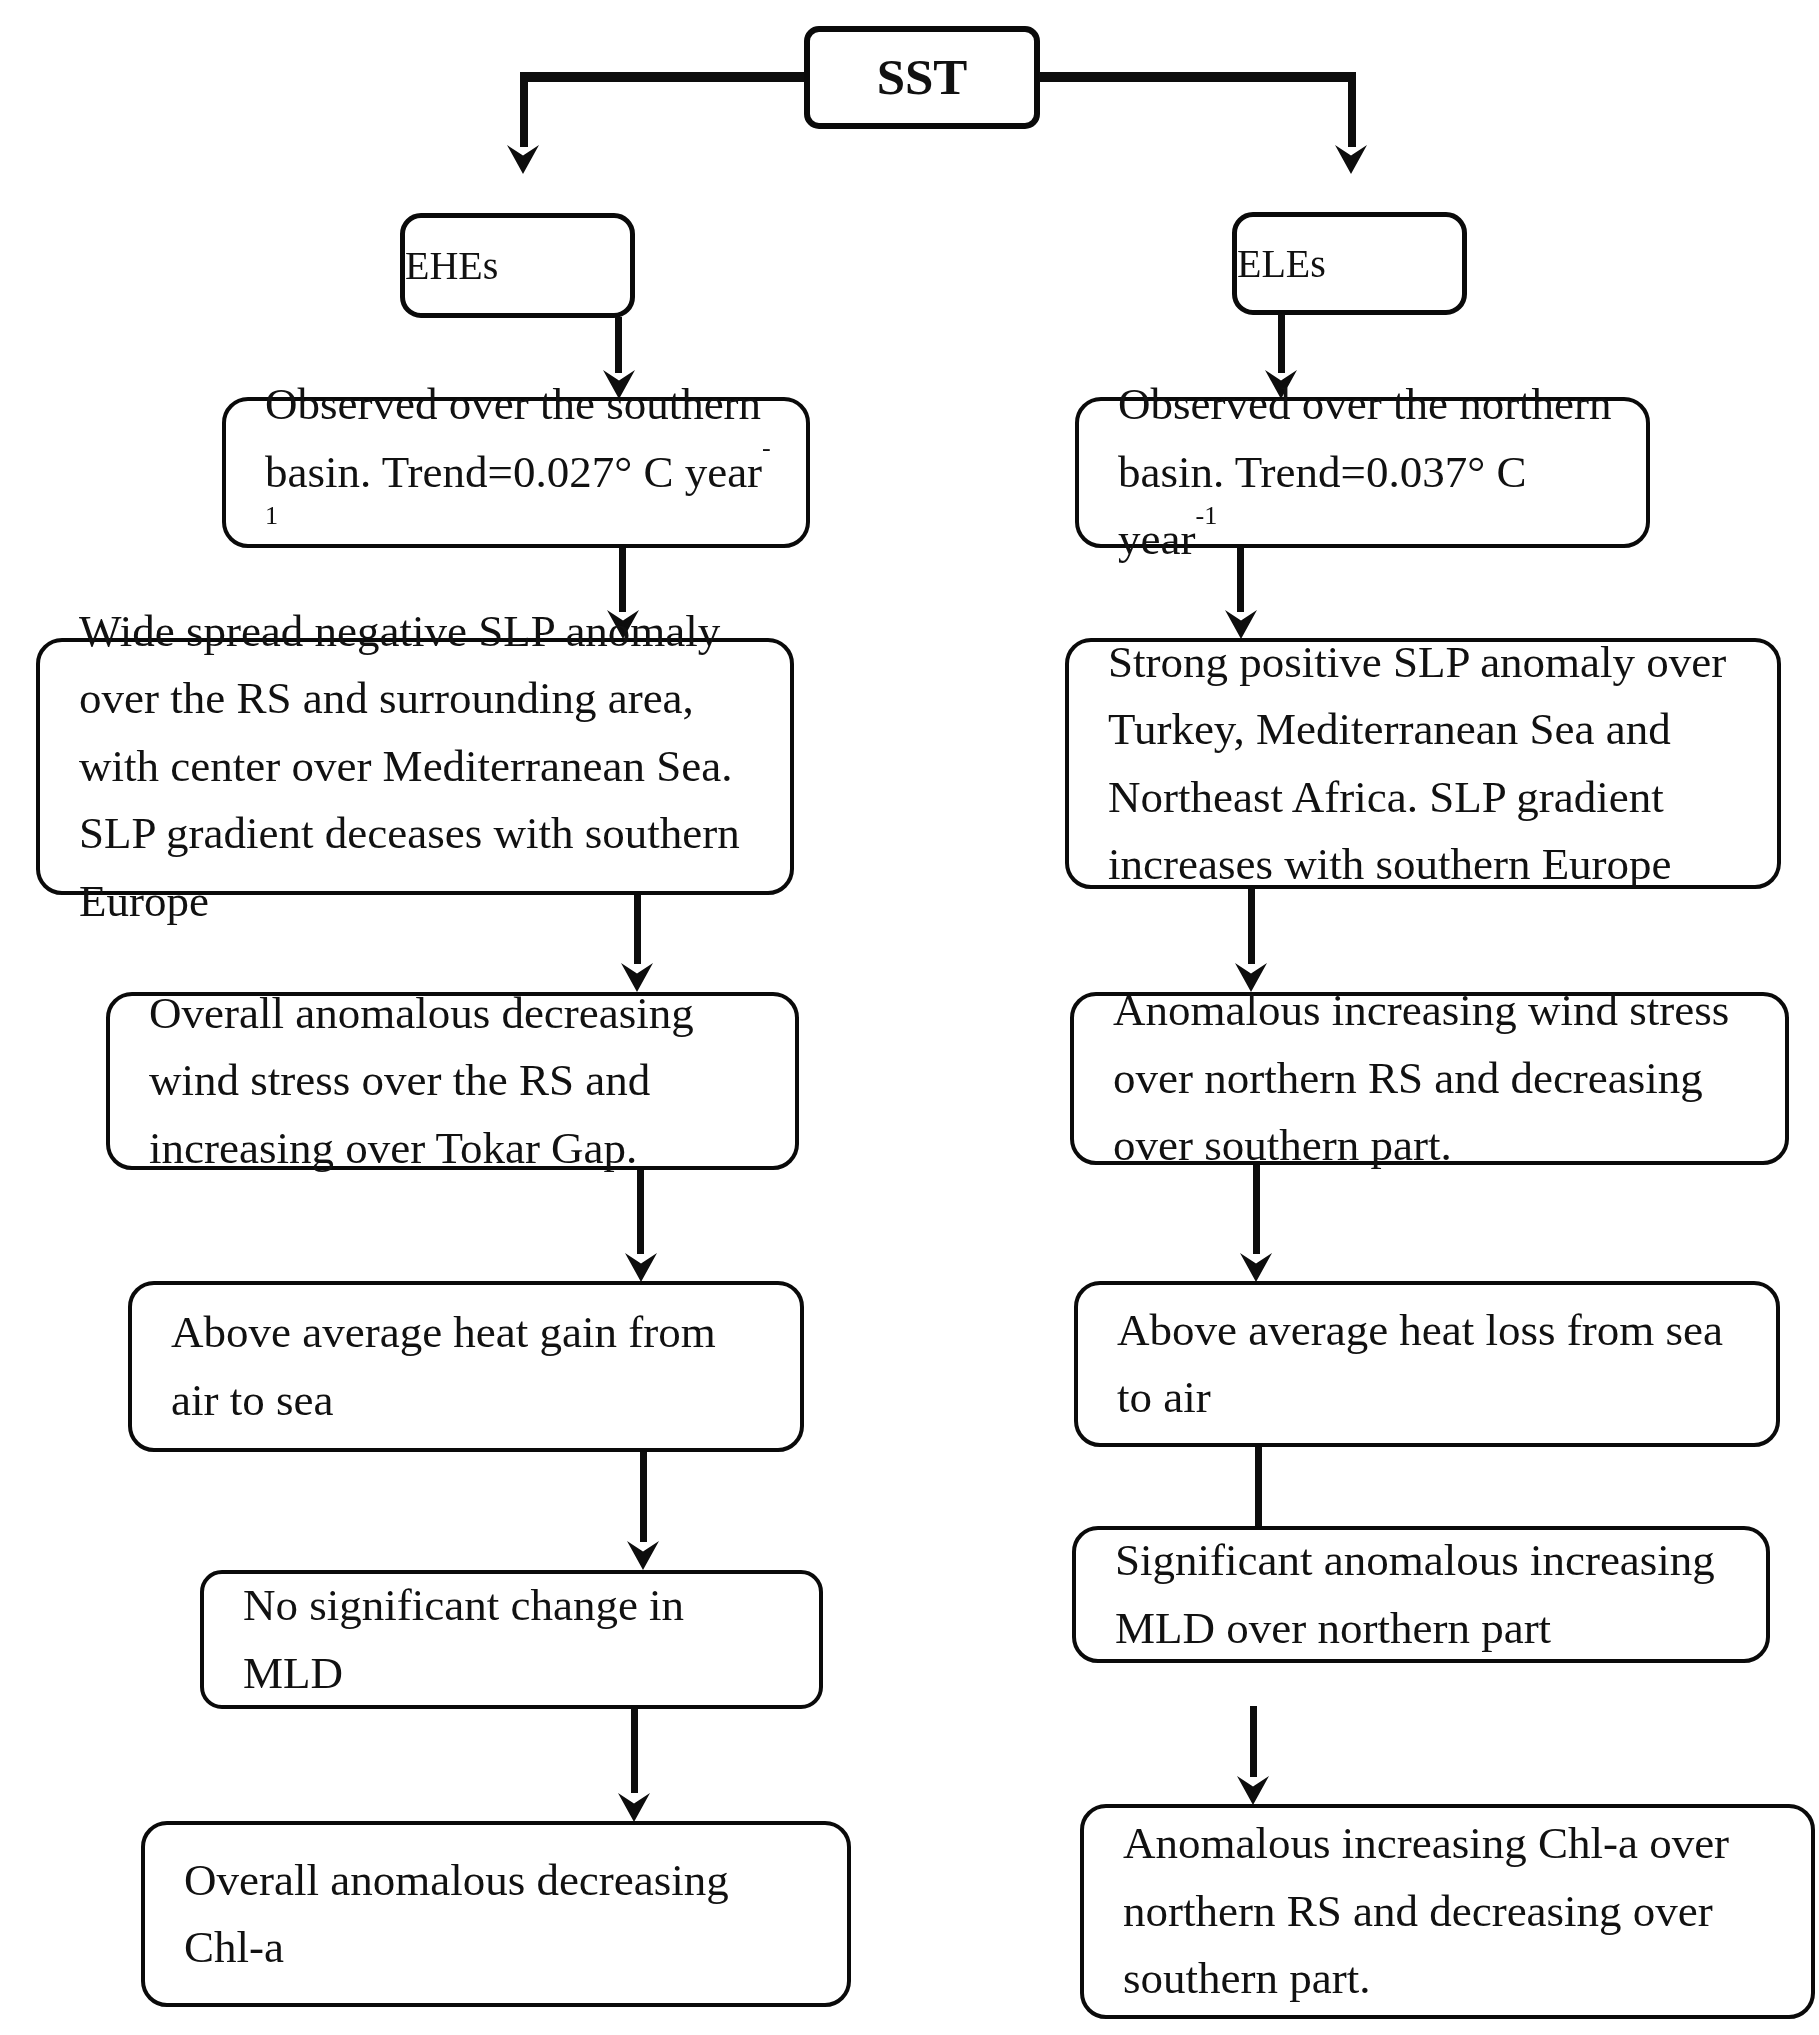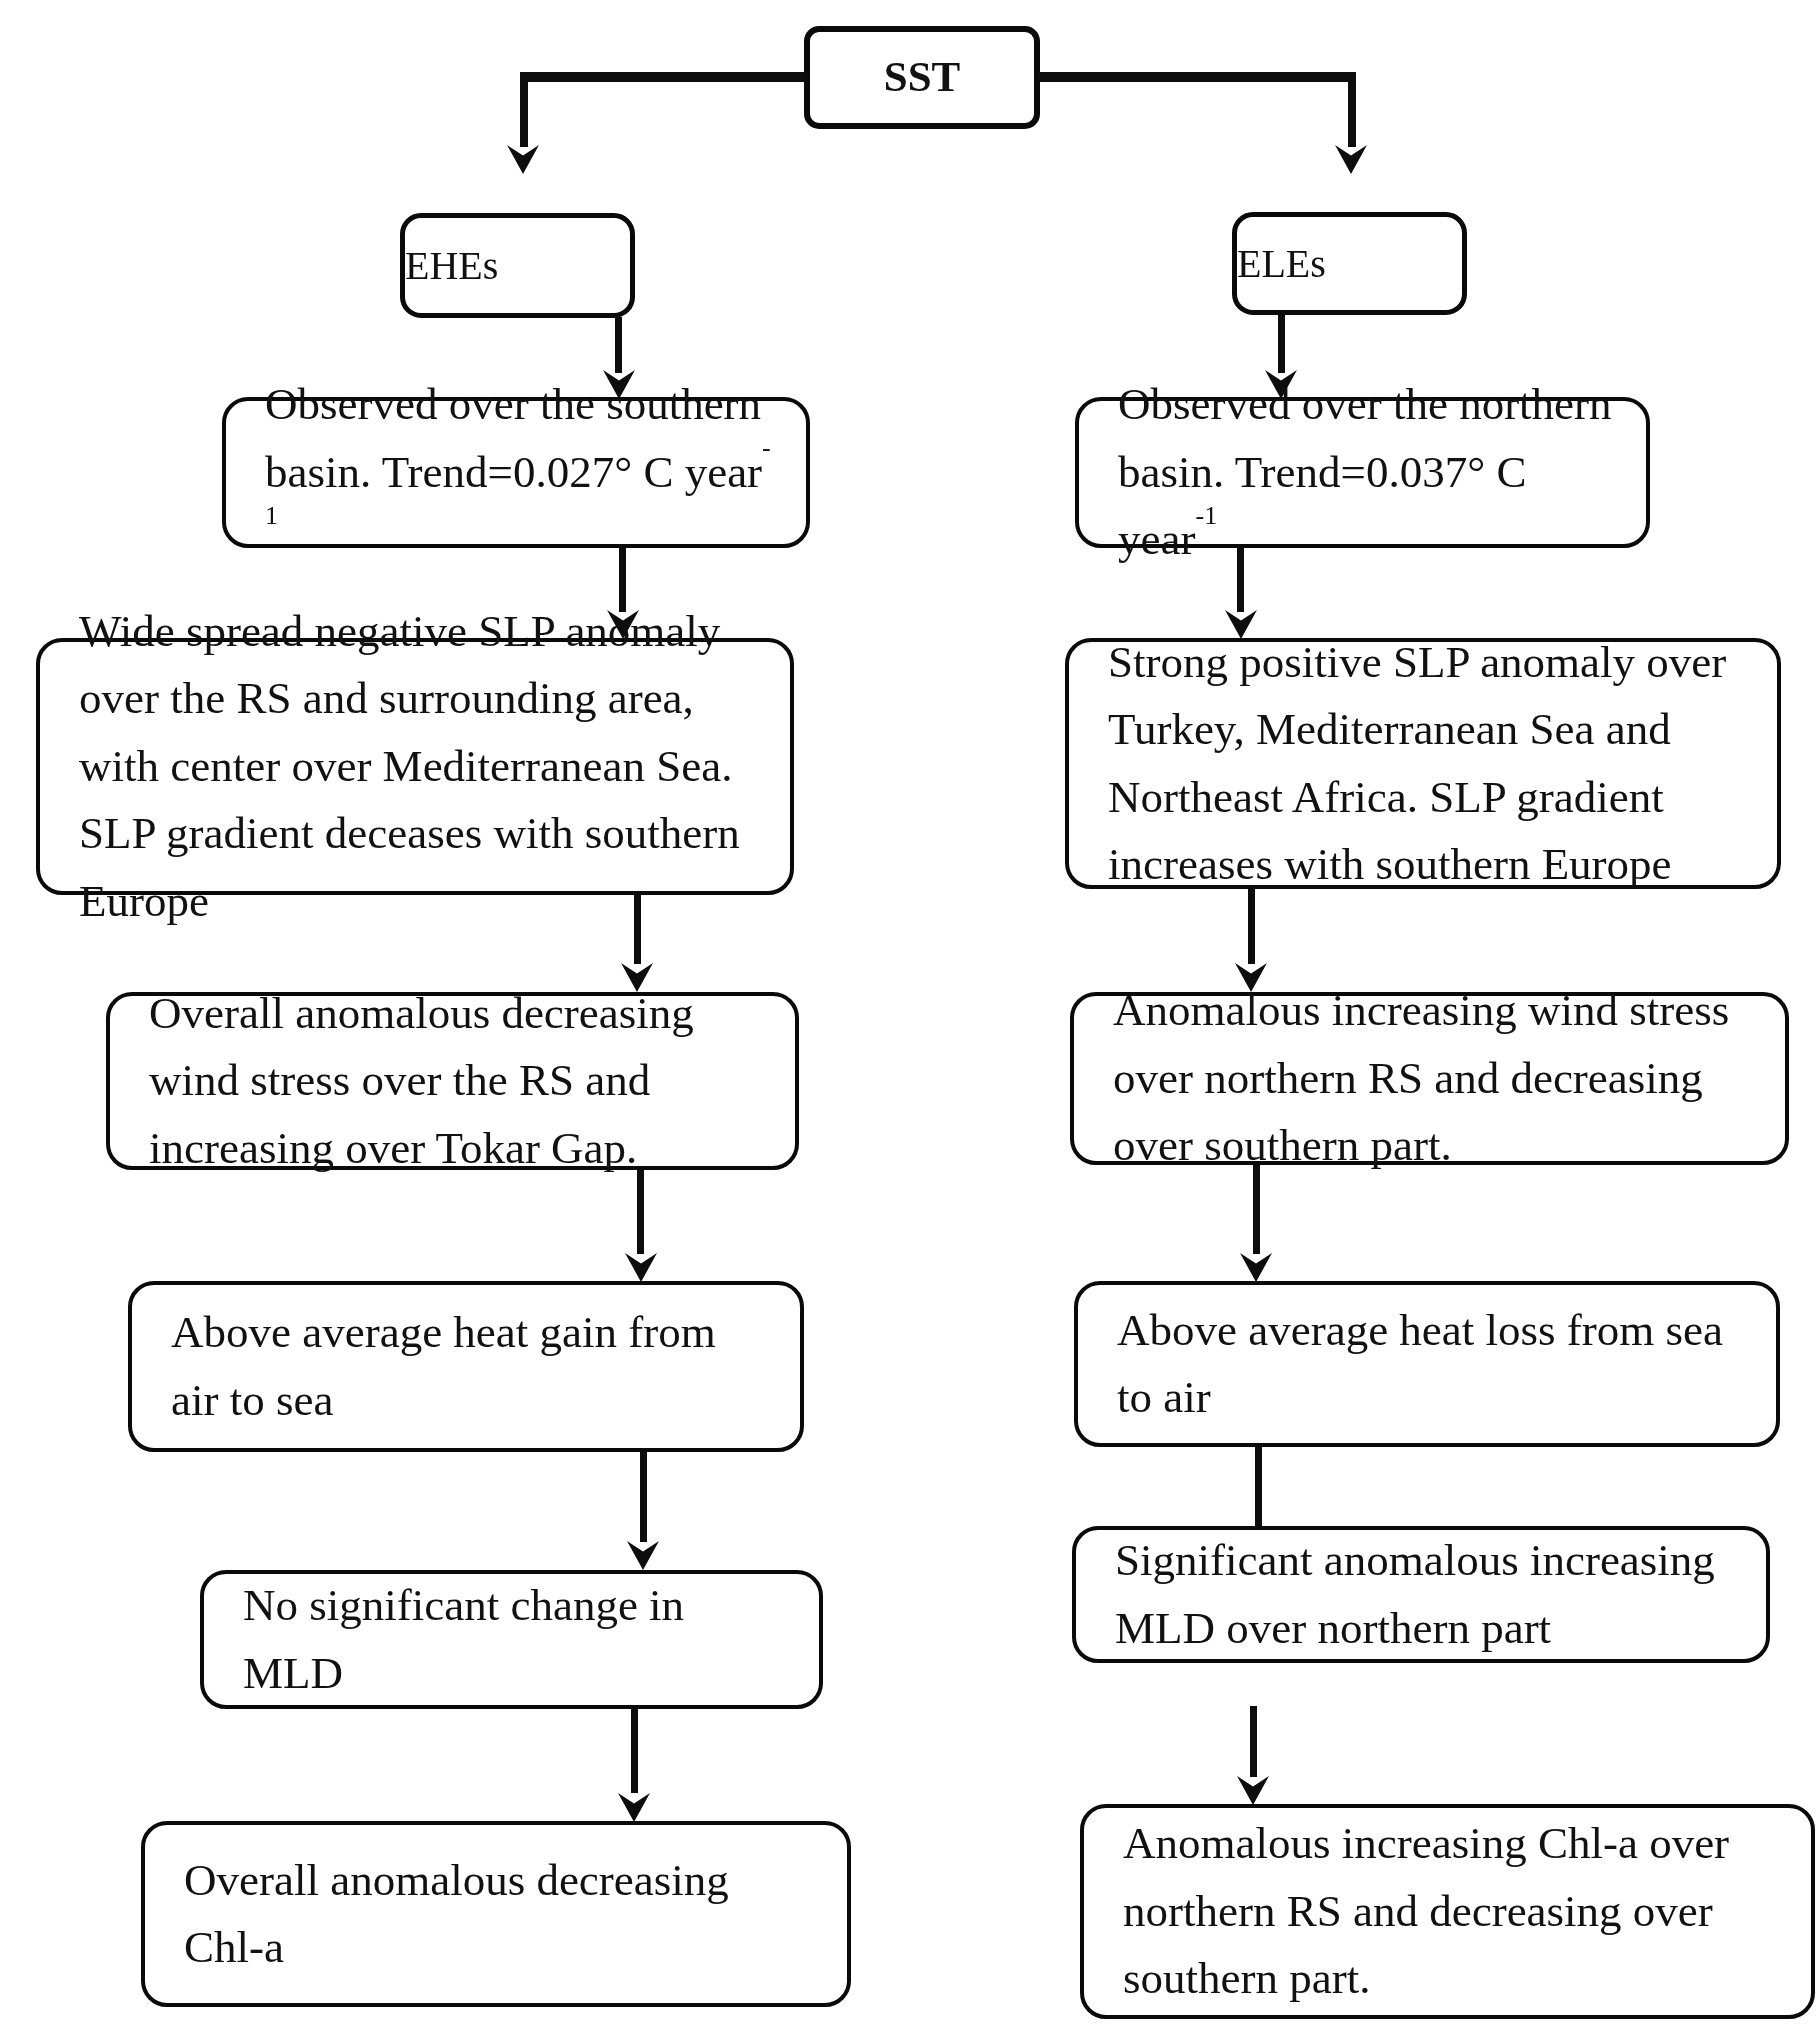--- a/index.html
+++ b/index.html
@@ -25,21 +25,21 @@
     padding:12px 28px 12px 39px;
   }
   .node .txt{display:block;}
   .node sup{font-size:0.58em;line-height:0;position:relative;top:-0.55em;}
   .node--head{
     justify-content:flex-start;text-align:center;
     padding:0;font-size:40px;border-width:5px;border-radius:21px;
   }
   .node--root{
     justify-content:center;text-align:center;
-    padding:0;font-weight:bold;font-size:43px;border-width:6px;border-radius:15px;
+    padding:0;font-weight:bold;font-size:51px;border-width:6px;border-radius:15px;
   }
   
   .hline,.shaft{position:absolute;background:#0d0d0d;}
   .ahead{
     position:absolute;width:32px;height:29px;background:#0d0d0d;
     clip-path:polygon(0 0,50% 36%,100% 0,50% 100%);
   }
 </style>
 </head>
 <body>
@@ -110,21 +110,21 @@
   </div>
 
   <div class="node" style="left:106px;top:992px;width:693px;height:178px;">
     <div class="txt">Overall anomalous decreasing wind stress over the RS and increasing over Tokar Gap.</div>
   </div>
 
   <div class="node" style="left:128px;top:1281px;width:676px;height:171px;">
     <div class="txt">Above average heat gain from air to sea</div>
   </div>
 
-  <div class="node" style="left:200px;top:1570px;width:623px;height:139px;">
+  <div class="node" style="left:200px;top:1570px;width:623px;height:139px;border-radius:22px;">
     <div class="txt">No significant change in MLD</div>
   </div>
 
   <div class="node" style="left:109px;top:1821px;width:710px;height:186px;margin-left:32px;">
     <div class="txt">Overall anomalous decreasing Chl-a</div>
   </div>
 
   <div class="node" style="left:1075px;top:397px;width:575px;height:151px;">
     <div class="txt"><span>Observed over the northern basin. Trend=0.037° C year</span><sup>-1</sup></div>
   </div>

